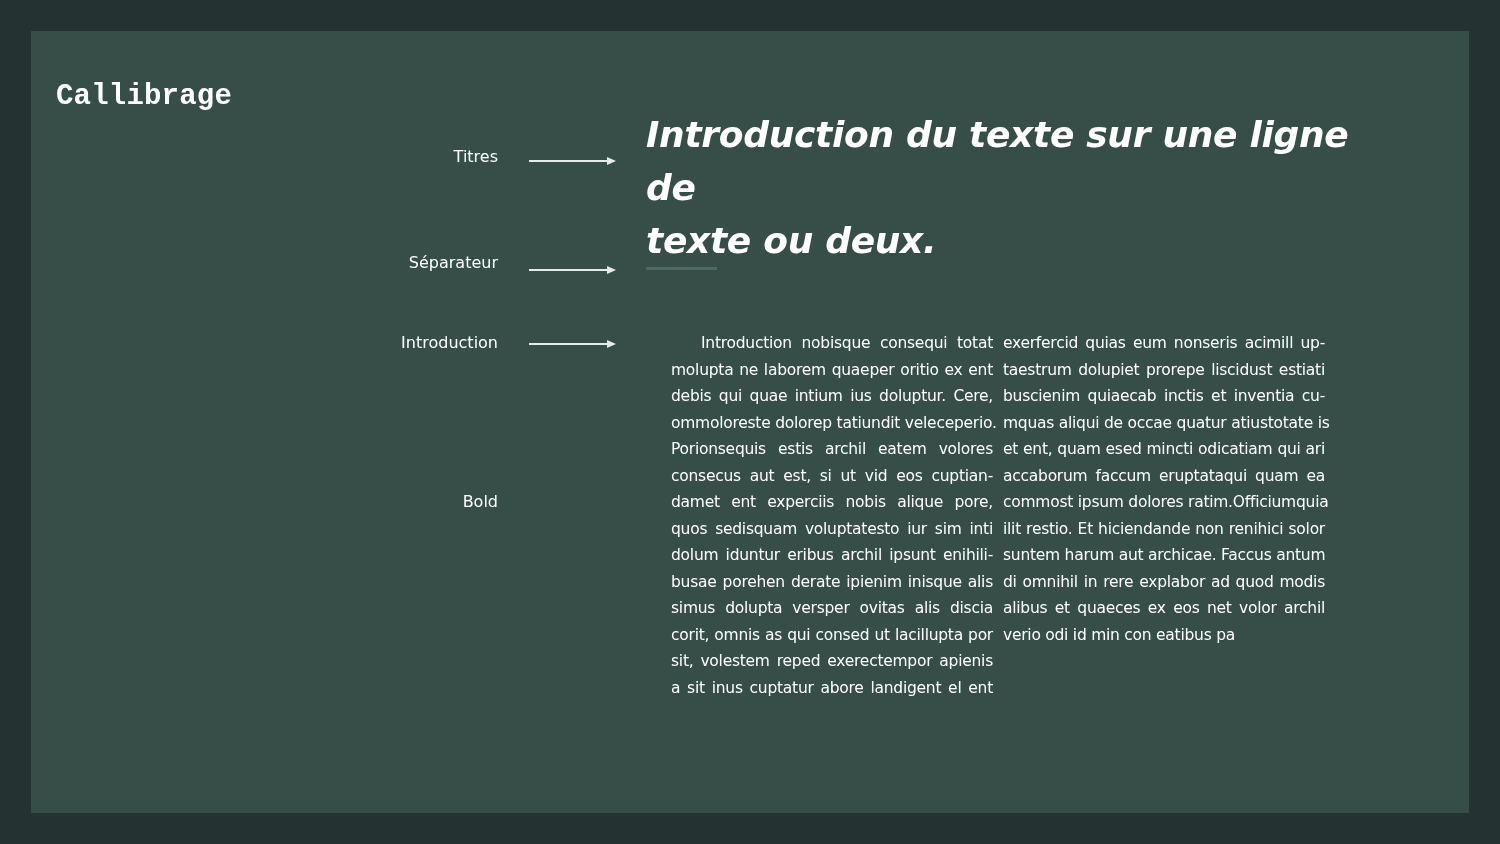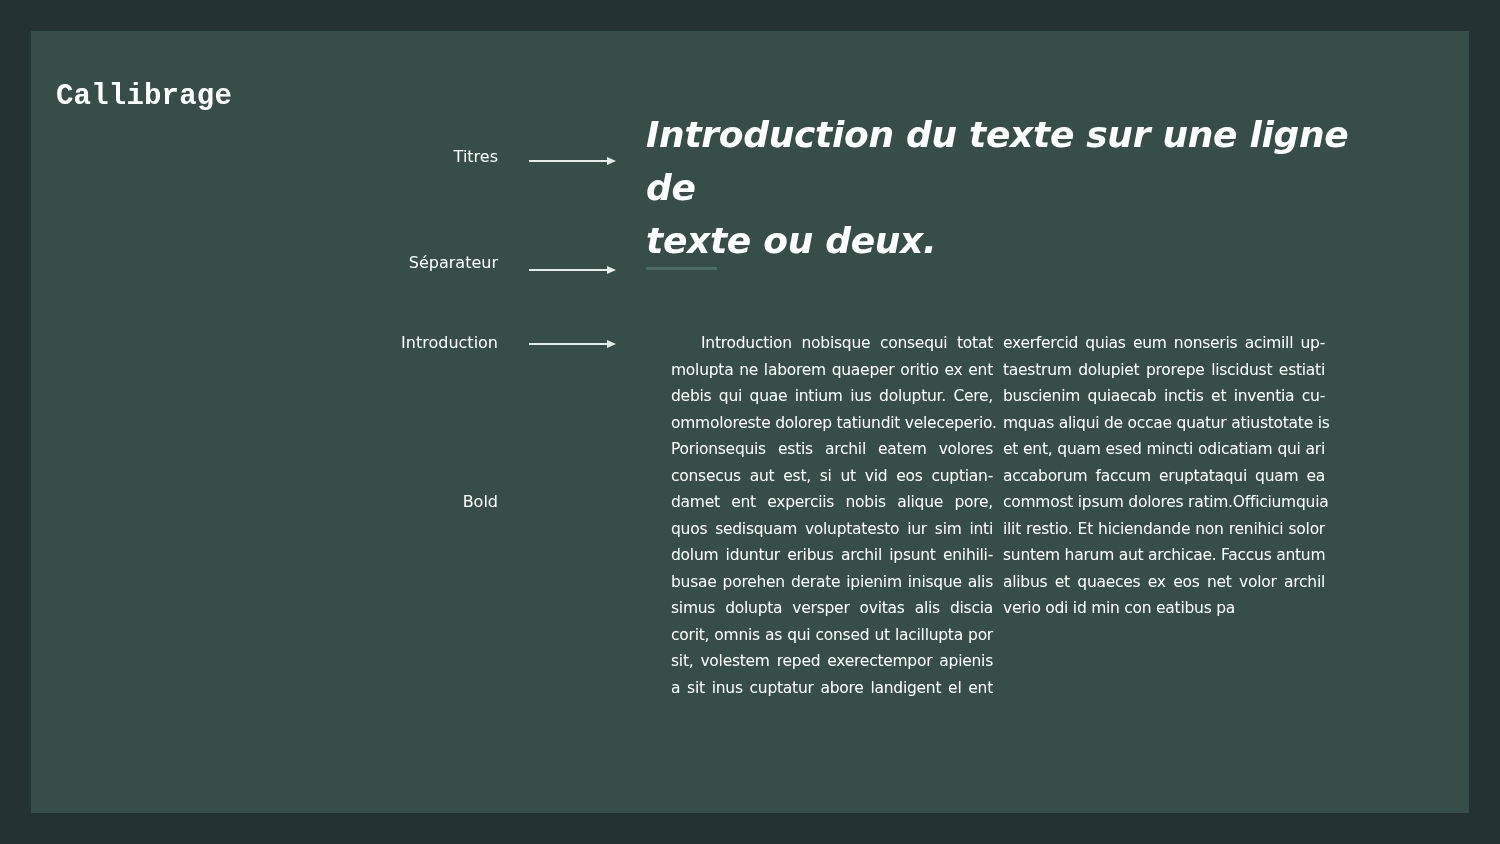--- a/index.html
+++ b/index.html
@@ -115,15 +115,16 @@
 <div class="col col2">
   <span class="line">exerfercid quias eum nonseris acimill up-</span>
   <span class="line">taestrum dolupiet prorepe liscidust estiati</span>
   <span class="line">buscienim quiaecab inctis et inventia cu-</span>
   <span class="line">mquas aliqui de occae quatur atiustotate is</span>
   <span class="line">et ent, quam esed mincti odicatiam qui ari</span>
   <span class="line">accaborum faccum eruptataqui quam ea</span>
   <span class="line">commost ipsum dolores ratim.Officiumquia</span>
   <span class="line">ilit restio. Et hiciendande non renihici solor</span>
   <span class="line">suntem harum aut archicae. Faccus antum</span>
+  <span class="line">di omnihil in rere explabor ad quod modis</span>
   <span class="line">alibus et quaeces ex eos net volor archil</span>
   <span class="line last">verio odi id min con eatibus pa</span>
 </div>
 
 </body></html>

